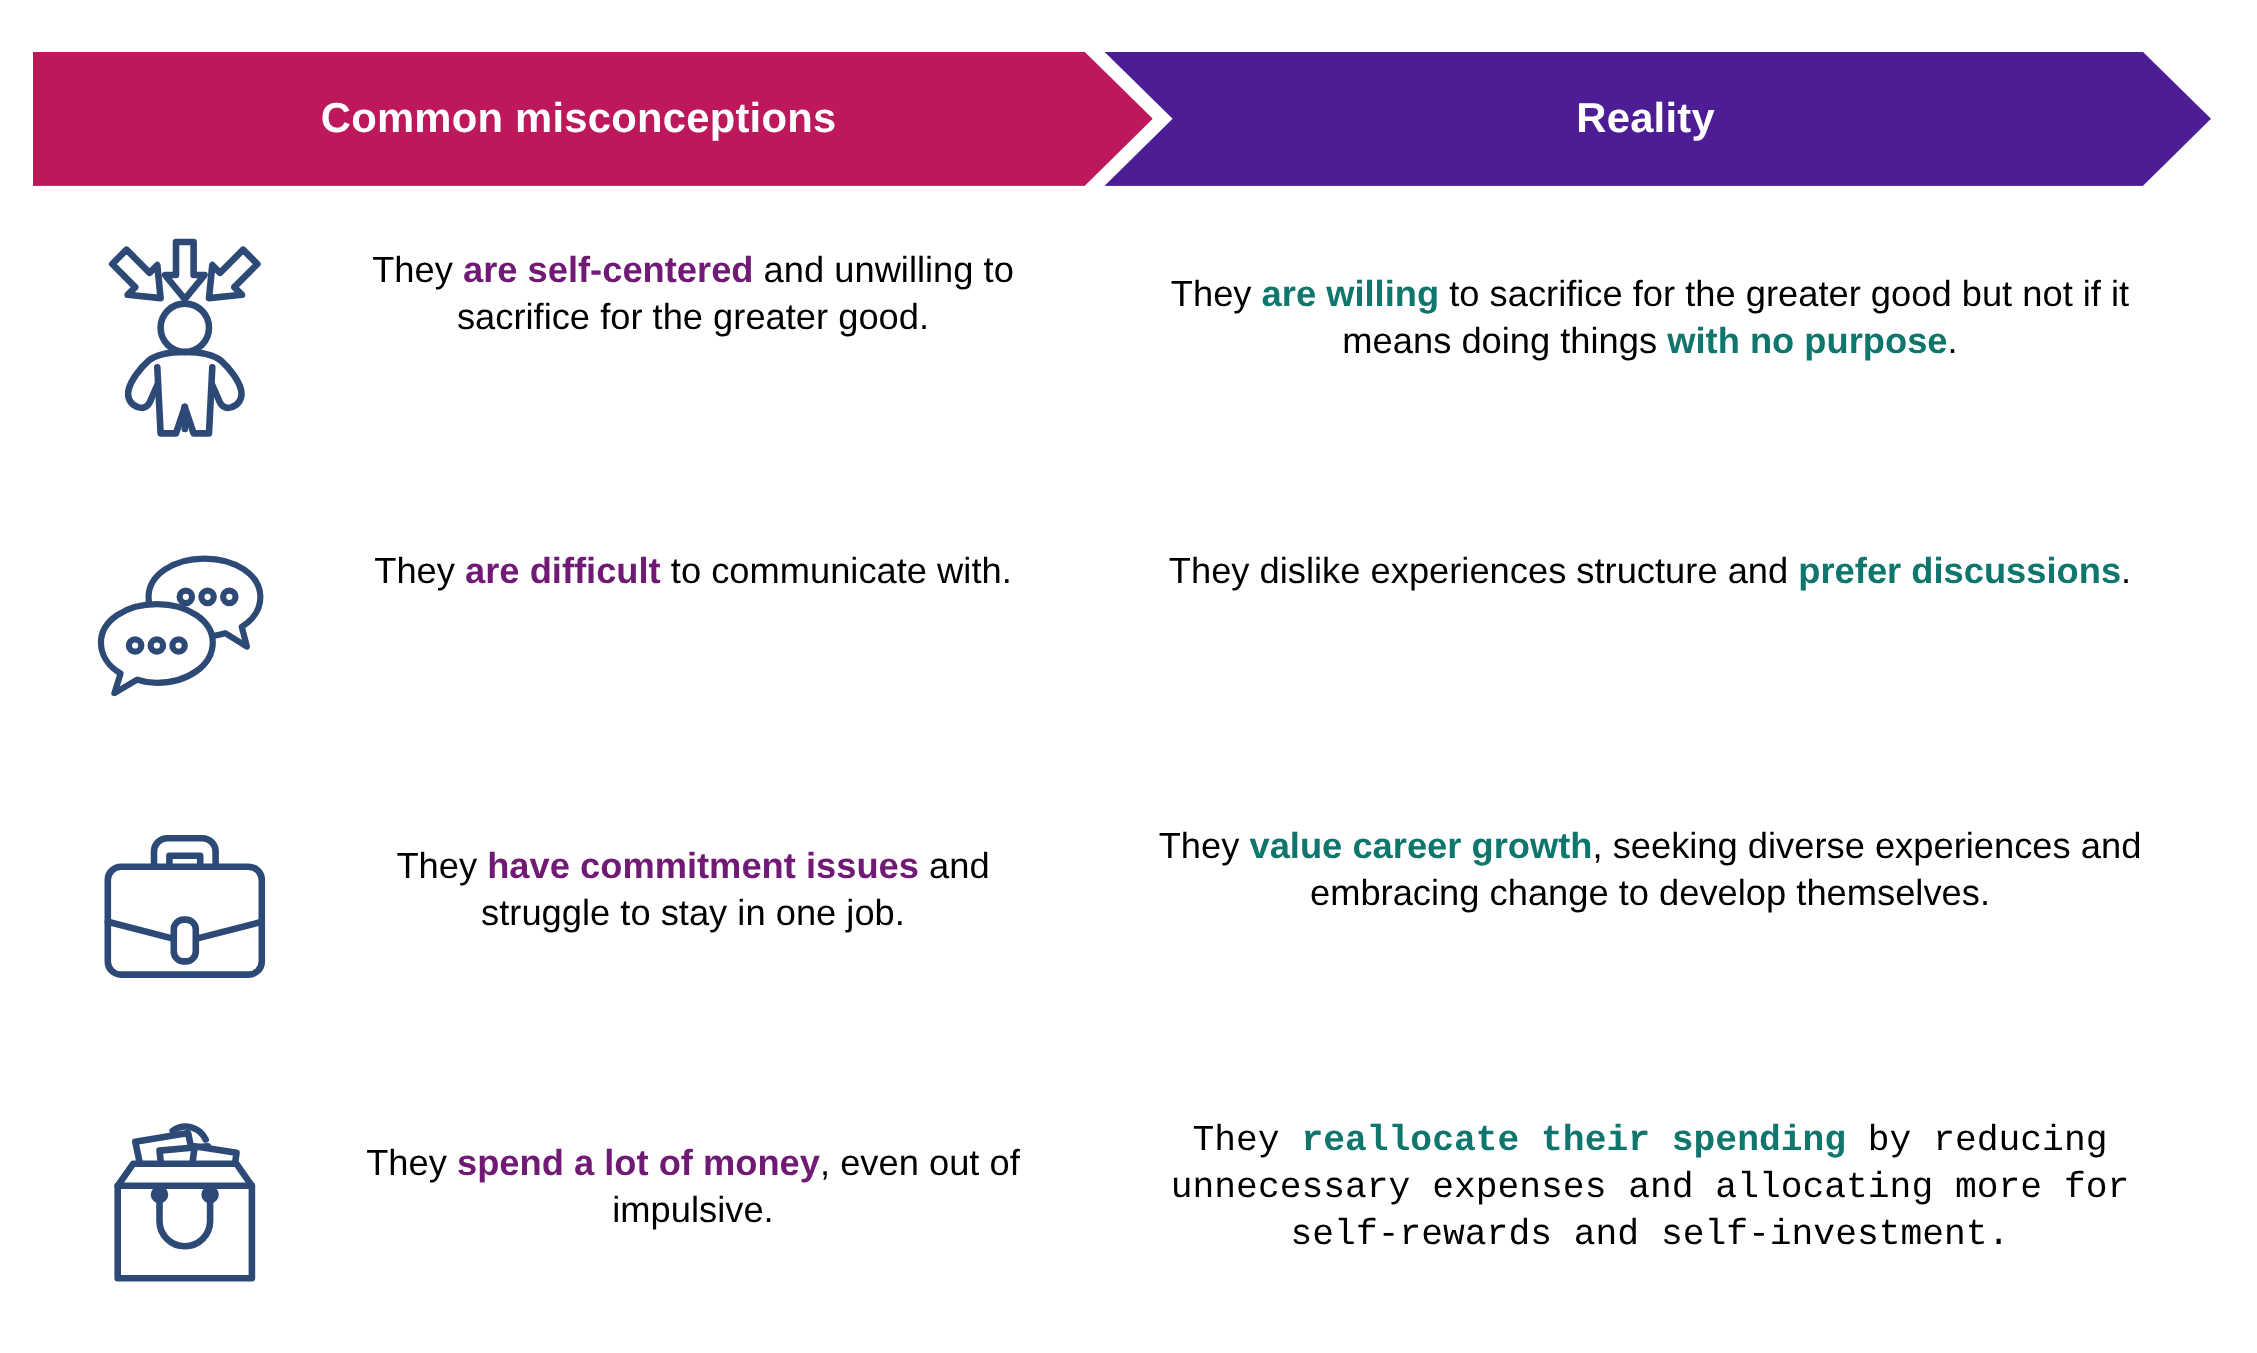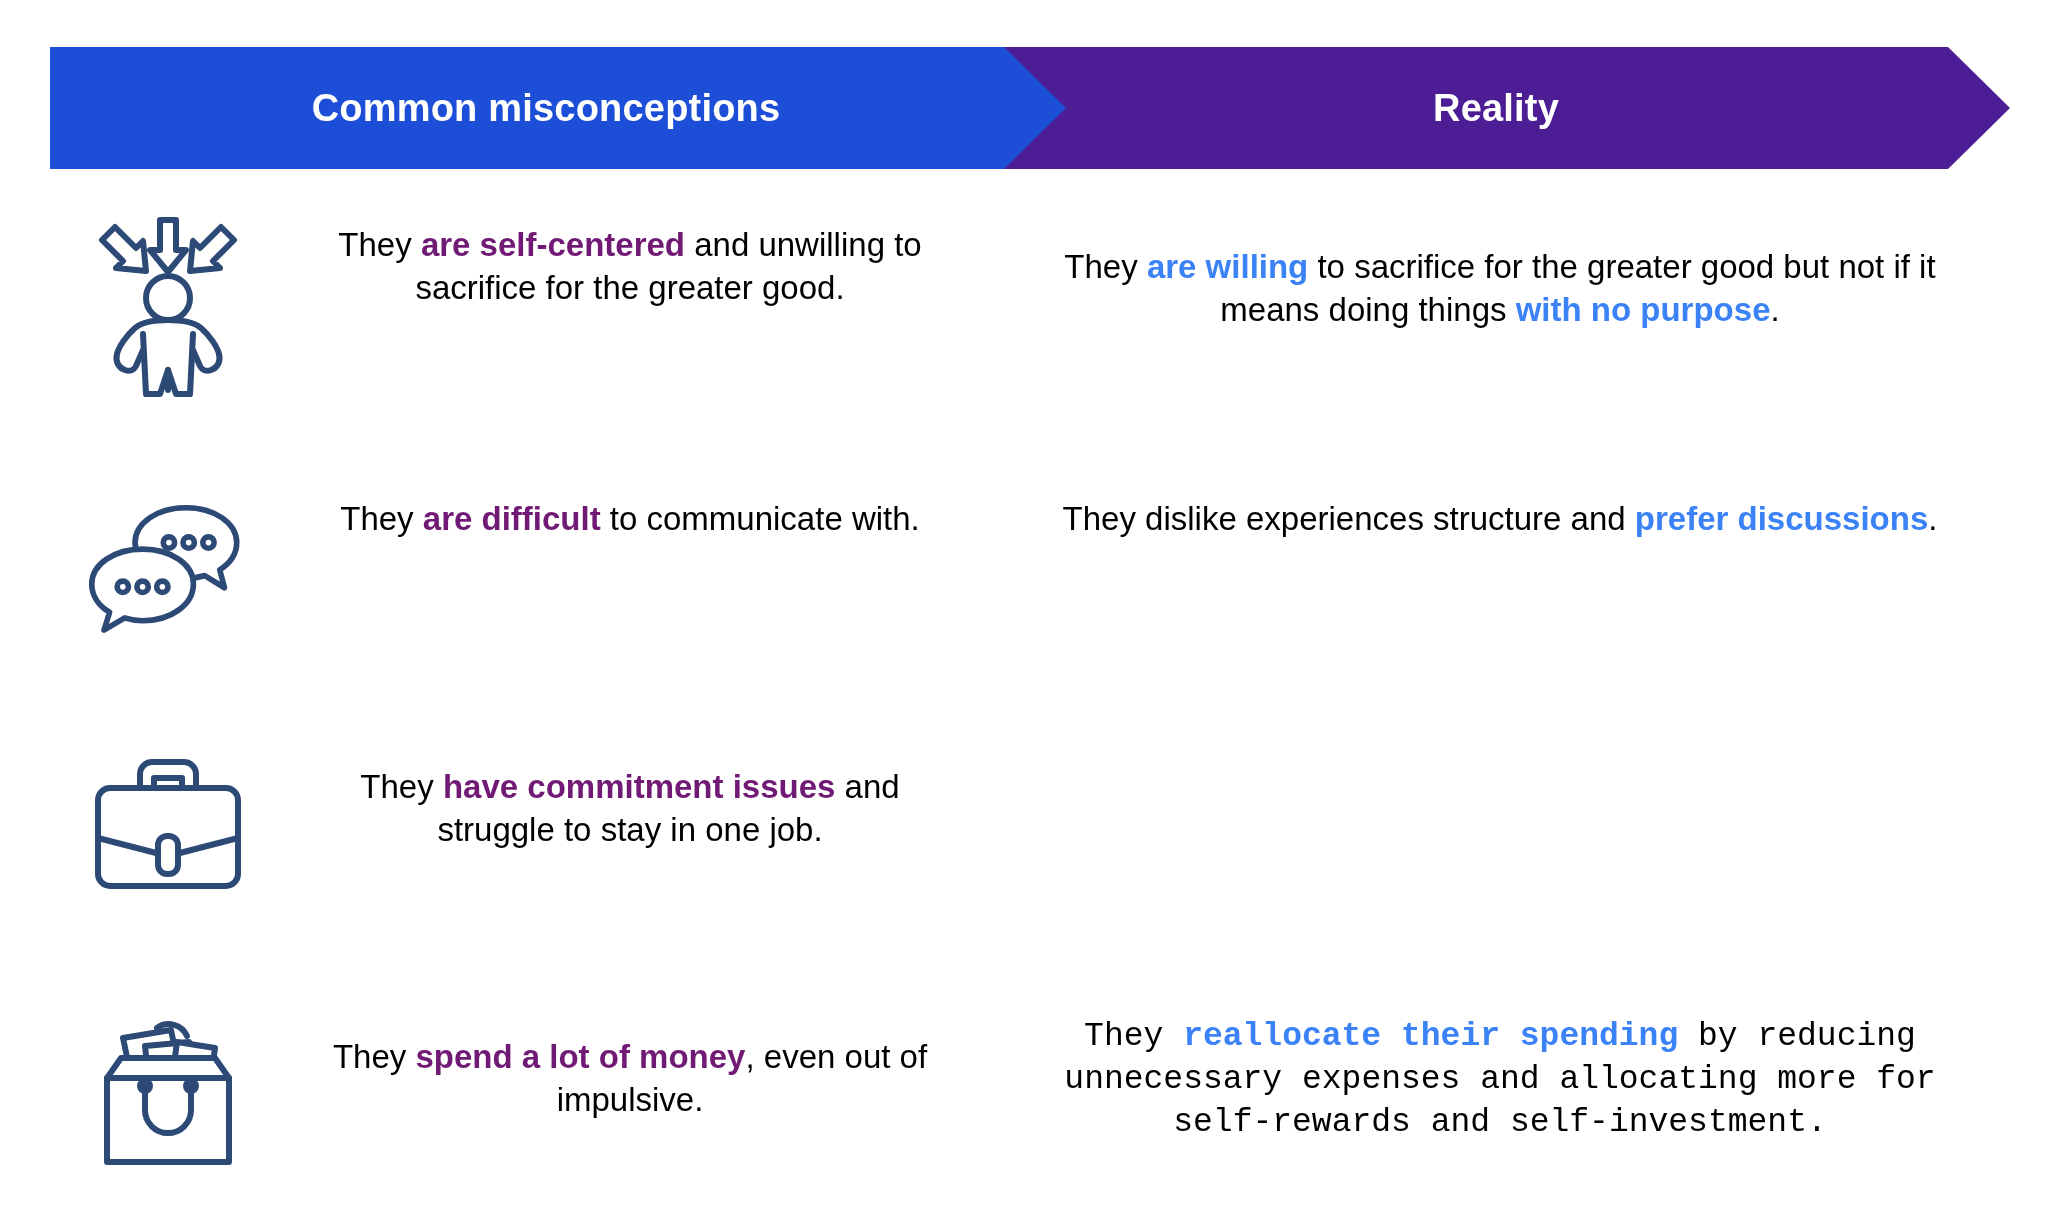--- a/index.html
+++ b/index.html
@@ -26,23 +26,23 @@
   }
   .chevron {
     position: absolute;
     top: 0;
     height: 122px;
     display: flex;
     align-items: center;
     justify-content: center;
   }
   .chevron-left {
-    left: 50px;
+    left: 30px;
     width: 1018px;
-    background: #1d4ed8;
+    background: #be185d;
     -webkit-clip-path: polygon(0 0, calc(100% - 62px) 0, 100% 50%, calc(100% - 62px) 100%, 0 100%);
     clip-path: polygon(0 0, calc(100% - 62px) 0, 100% 50%, calc(100% - 62px) 100%, 0 100%);
   }
   .chevron-right {
     left: 1004px;
     width: 1006px;
     background: #4c1d95;
     -webkit-clip-path: polygon(0 0, calc(100% - 62px) 0, 100% 50%, calc(100% - 62px) 100%, 0 100%, 62px 50%);
     clip-path: polygon(0 0, calc(100% - 62px) 0, 100% 50%, calc(100% - 62px) 100%, 0 100%, 62px 50%);
   }
@@ -92,21 +92,21 @@
     left: 310px;
     width: 640px;
     top: 0;
   }
   .text-right {
     left: 1035px;
     width: 930px;
     top: 0;
   }
   .em-dark { color: #701a75; font-weight: bold; }
-  .em-blue { color: #3b82f6; font-weight: bold; }
+  .em-blue { color: #0f766e; font-weight: bold; }
 
   
   .row-1 .text-left  { top: 14px; }
   .row-1 .text-right { top: 36px; }
   .row-2 .text-left  { top: 22px; }
   .row-2 .text-right { top: 22px; }
   .row-3 .text-left  { top: 24px; }
   .row-3 .text-right { top: 6px; }
   .row-4 .text-left  { top: 28px; }
   .row-4 .text-right { top: 8px; font-family: Liberation Mono, monospace; }
@@ -194,20 +194,23 @@
       <rect x="8" y="36" width="140" height="98" rx="12"></rect>
 
       <path d="M8 86 l62 16 h16 l62 -16"></path>
 
       <rect x="68" y="84" width="20" height="38" rx="9" fill="#ffffff"></rect>
     </svg>
   </div>
   <div class="text-cell text-left">
     <span><span>They </span><span class="em-dark">have commitment issues</span><span> and struggle to stay in one job.</span></span>
   </div>
+  <div class="text-cell text-right">
+    <span><span>They </span><span class="em-blue">value career growth</span><span>, seeking diverse experiences and embracing change to develop themselves.</span></span>
+  </div>
 </div>
 
 <div class="row row-4">
   <div class="icon-cell">
     <svg width="150" height="160" viewBox="0 0 150 160" fill="none" stroke="#2d4a77" stroke-width="6" stroke-linecap="round" stroke-linejoin="round">
 
       <path d="M64 12 a20 20 0 0 1 30 8"></path>
       <path d="M30 22 l48 -8 l8 38 l-48 8 z" fill="#ffffff"></path>
       <path d="M52 30 l44 -4 l4 36 l-44 4 z" fill="#ffffff"></path>
       <path d="M84 26 l38 6 l-4 30 l-38 -6 z" fill="#ffffff"></path>

